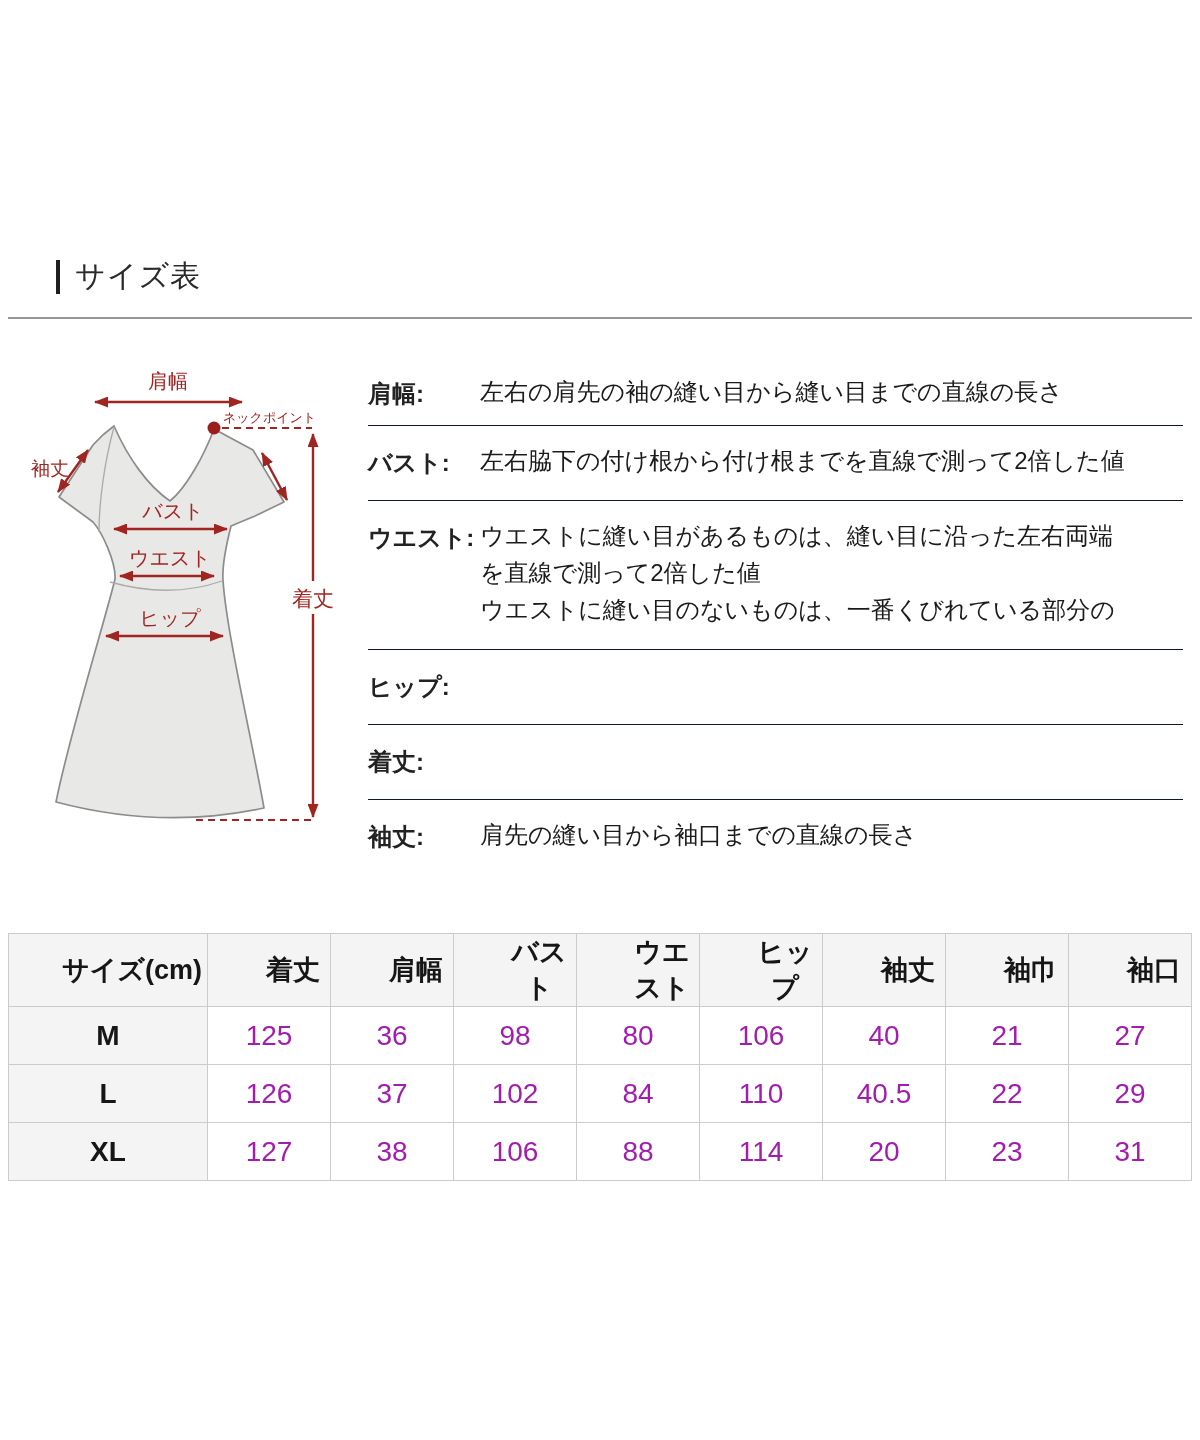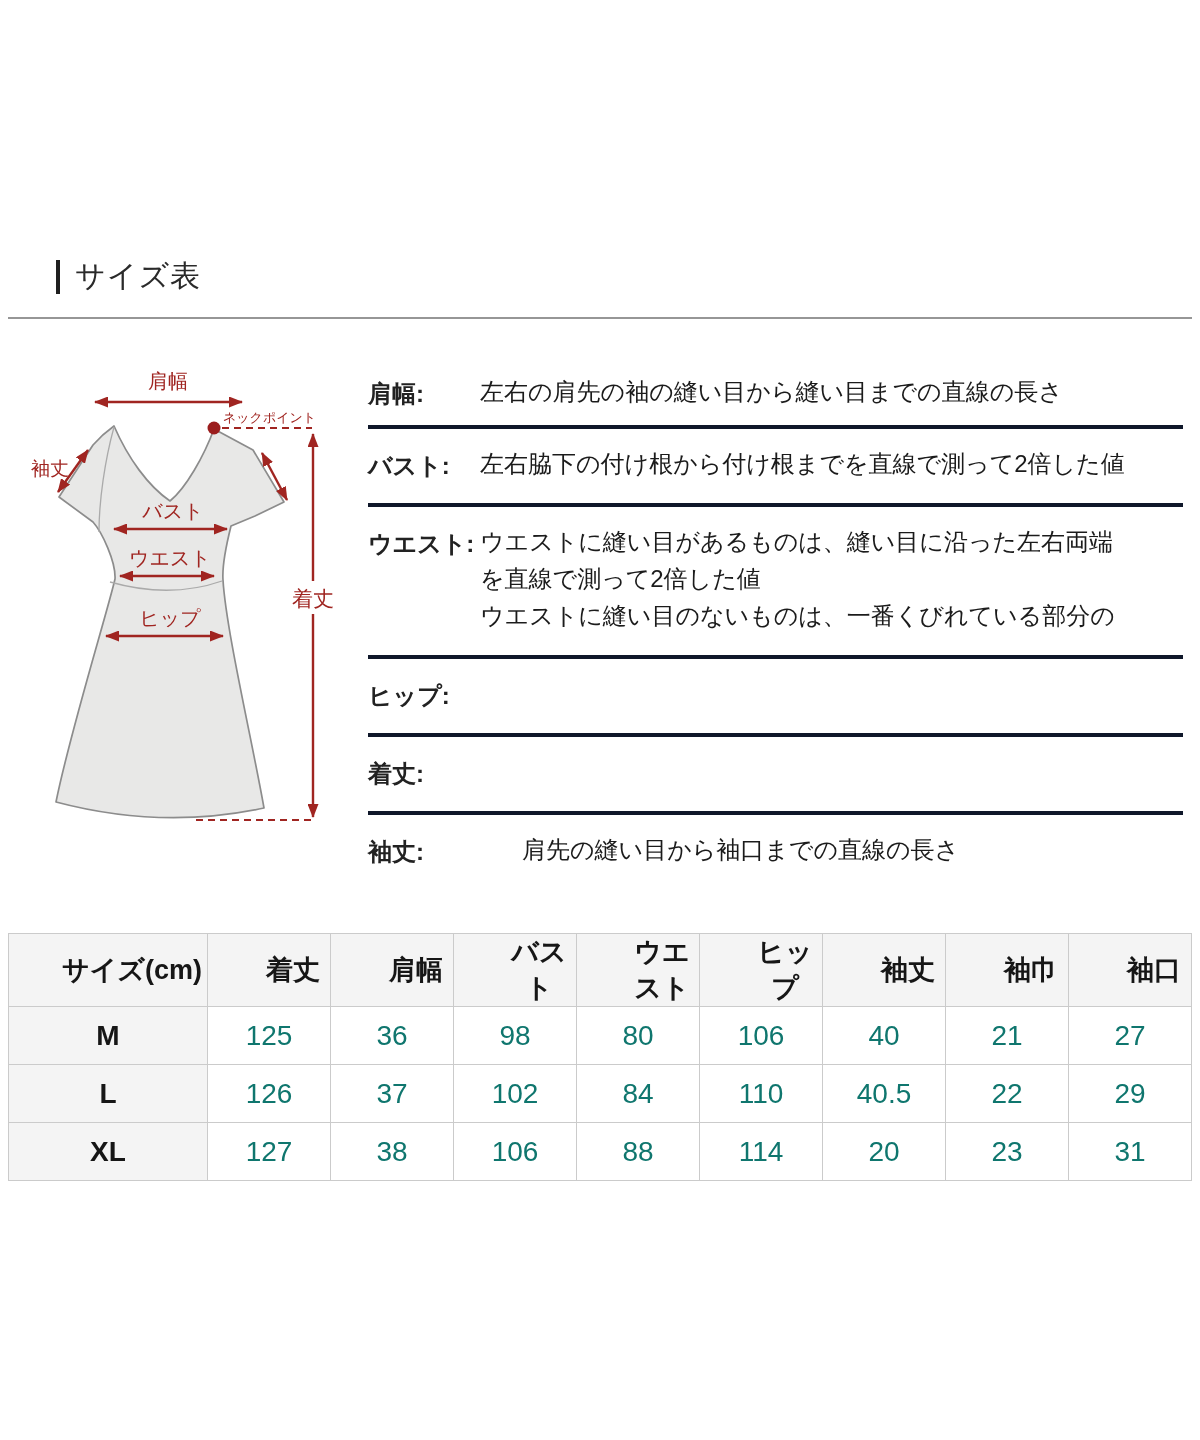--- a/index.html
+++ b/index.html
@@ -14,37 +14,37 @@
   .rule{position:absolute;left:8px;width:1184px;top:317px;height:2px;background:#969696;}
   
   .diagram{position:absolute;left:10px;top:360px;}
   .dress{fill:#e8e8e7;stroke:#8c8c8c;stroke-width:1.7;stroke-linejoin:round;}
   .seam{fill:none;stroke:#aaaaaa;stroke-width:1.3;}
   .ann-line{stroke:#a02521;stroke-width:2.4;fill:none;}
   .ann-dash{stroke:#a02521;stroke-width:2.2;fill:none;stroke-dasharray:7 5;}
   .ann-text{fill:#a02521;}
   
   .defs{position:absolute;left:368px;top:372px;width:815px;}
-  .def-row{display:flex;align-items:flex-start;border-bottom:4px solid #0f172a;padding:21px 0;font-size:24px;}
+  .def-row{display:flex;align-items:flex-start;border-bottom:1px solid #0f172a;padding:21px 0;font-size:24px;}
   .def-row.first{padding-top:6px;padding-bottom:15px;}
-  .def-row.last{border-bottom:none;padding-bottom:10px;gap:42px;}
+  .def-row.last{border-bottom:none;padding-bottom:10px;}
   .def-term{width:112px;flex:none;font-weight:bold;color:#222222;}
   .def-desc{color:#1b1b1b;line-height:37px;margin-top:-5px;}
   .def-row.first .def-desc,.def-row .one-line{line-height:31px;margin-top:-2px;}
   .def-line{display:block;}
   .red-dot{color:#9b1d1d;font-size:26px;}
   
   .size-table{
     position:absolute;left:8px;top:933px;width:1184px;
     border-collapse:collapse;table-layout:fixed;text-align:center;
   }
   .size-table th,.size-table td{border:1px solid #cbcbcb;padding:0;}
   .size-table thead th{background:#f4f4f4;font-size:27px;font-weight:bold;height:54px;color:#161616;padding-left:48px;}
   .size-table tbody th{background:#f4f4f4;font-size:28px;font-weight:bold;color:#161616;}
-  .size-table tbody td{background:#ffffff;font-size:28px;height:57px;color:#0f766e;}
+  .size-table tbody td{background:#ffffff;font-size:28px;height:57px;color:#a21caf;}
 </style>
 </head>
 <body>
 
 <div class="page">
 
   <div class="title-row">
     <div class="title-bar"></div>
     <div class="title-text">サイズ表</div>
   </div>

